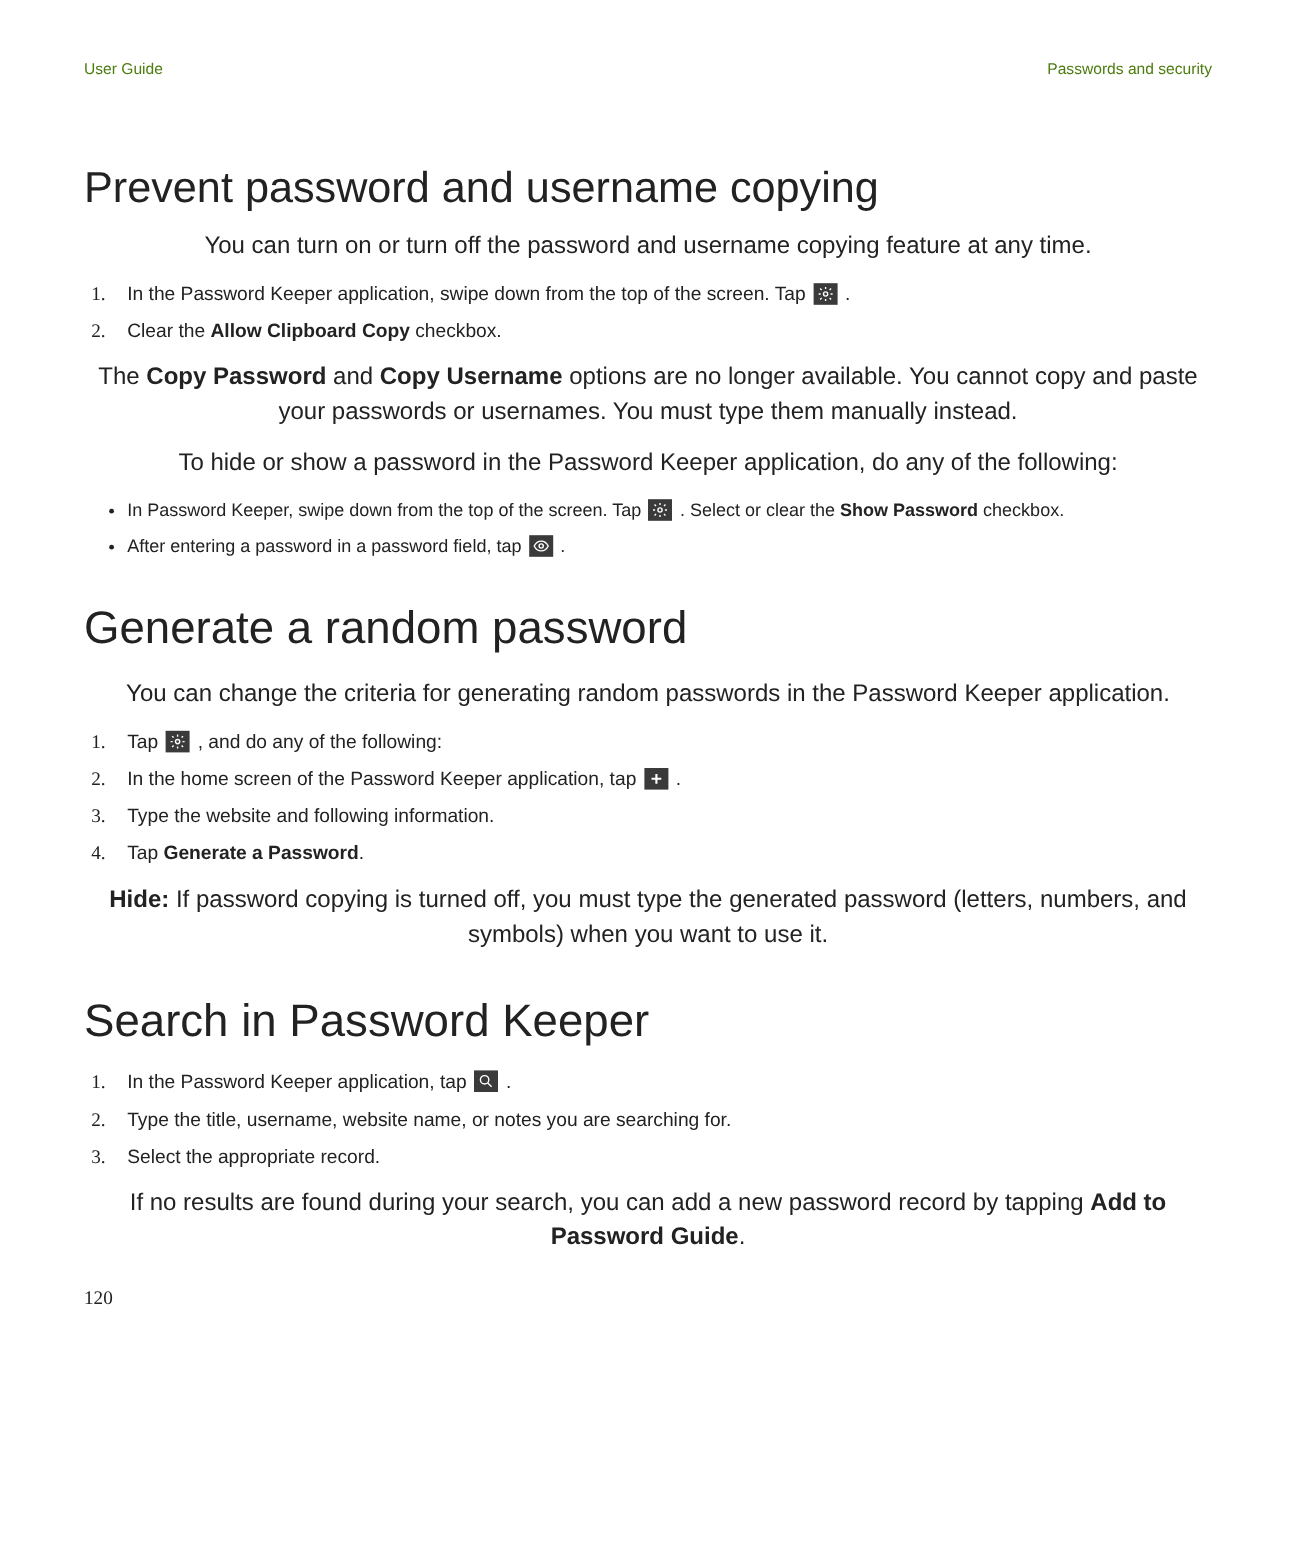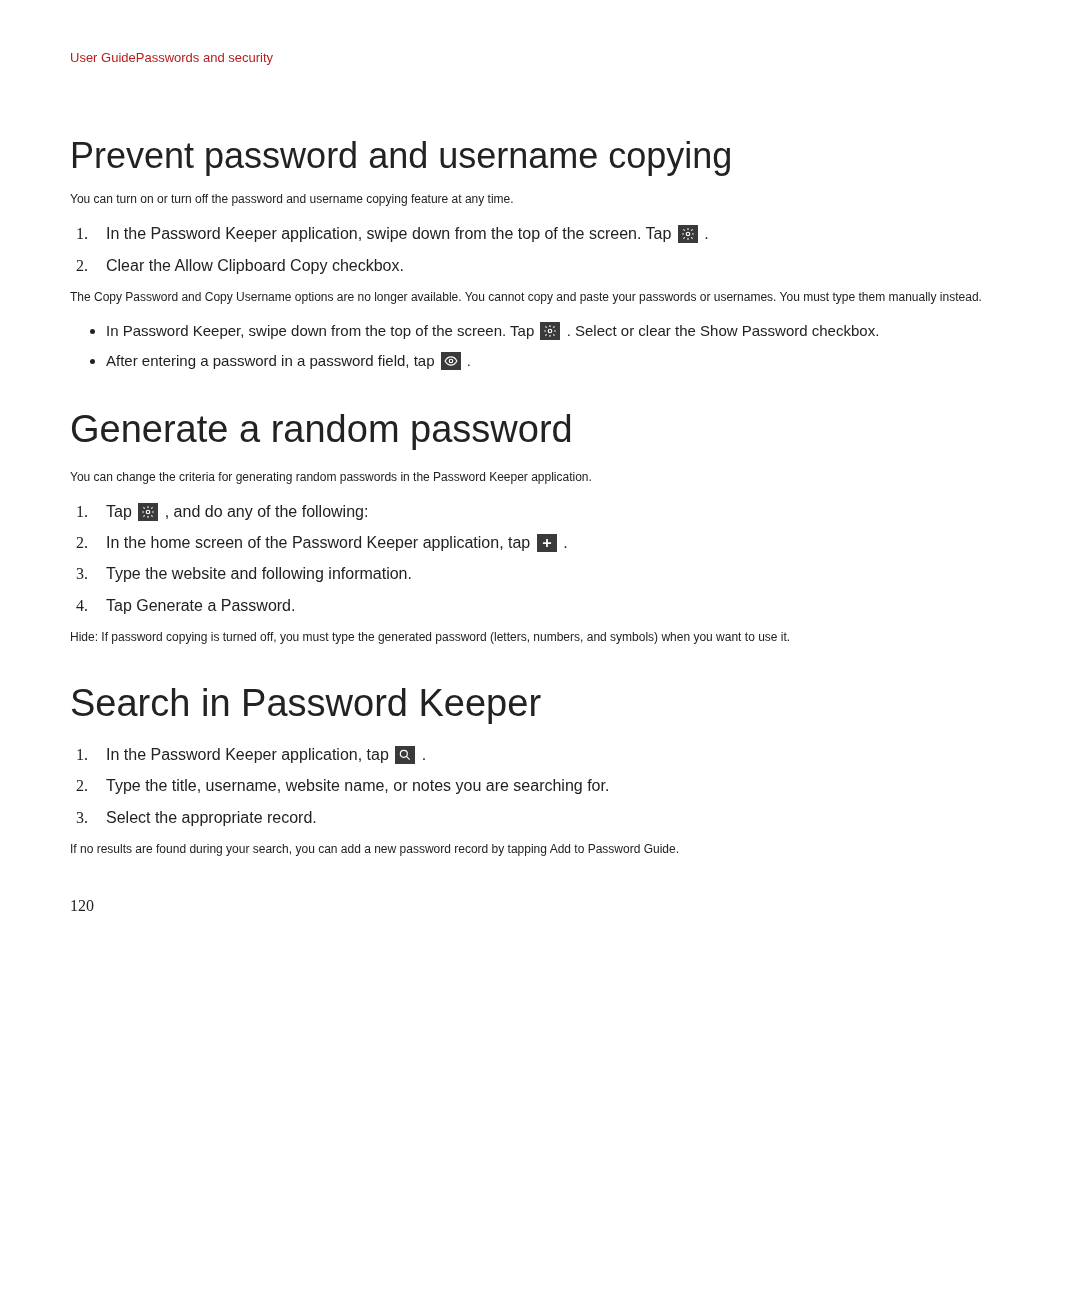--- a/index.html
+++ b/index.html
@@ -9,38 +9,40 @@
     height: 1296px;
     background: #fff;
     font-family: "Helvetica Neue", Helvetica, Arial, sans-serif;
     color: #222;
   }
   .page {
     padding: 50px 70px 30px 70px;
   }
   .header {
     display: flex;
+    justify-content: space-between;
     font-size: 13px;
-    color: #b91c1c;
+    color: #4d7c0f;
     margin-bottom: 70px;
   }
   h2.subhead {
     font-size: 36px;
     font-weight: 400;
     margin: 20px 0 14px 0;
   }
   h1.mainhead {
     font-size: 38px;
     font-weight: 400;
     margin: 36px 0 18px 0;
   }
   p.body {
-    font-size: 12px;
+    font-size: 20px;
     line-height: 1.45;
     margin: 10px 0 14px 0;
+    text-align: center;
   }
   ol.steps {
     list-style: decimal;
     margin: 8px 0 12px 0;
     padding-left: 22px;
   }
   ol.steps > li {
     padding-left: 14px;
     margin-bottom: 8px;
     font-size: 16px;
@@ -62,39 +64,39 @@
   ul.sub-bullets {
     list-style: disc;
     margin: 8px 0 4px 0;
     padding-left: 32px;
   }
   ul.sub-bullets > li {
     margin-bottom: 6px;
     font-size: 16px;
     line-height: 1.4;
   }
-  b, strong { font-weight: 400; }
+  b, strong { font-weight: 700; }
   .icon {
     display: inline-block;
     width: 20px;
     height: 18px;
     background: #3a3a3a;
     color: #fff;
     vertical-align: middle;
     margin: 0 2px;
     font-size: 13px;
     line-height: 18px;
     text-align: center;
     position: relative;
     top: -1px;
   }
   .icon svg { width: 14px; height: 14px; display: block; margin: 2px auto; }
   .page-num {
     font-size: 16px;
-    margin-top: 39px;
+    margin-top: 28px;
     font-family: Georgia, "Times New Roman", serif;
   }
 </style>
 </head>
 <body>
 
 <div class="page">
 
   <div class="header">
     <span>User Guide</span>
@@ -111,20 +113,21 @@
           </svg></span><span> .</span>
     </li>
     <li>
       <span>Clear the </span><b>Allow Clipboard Copy</b><span> checkbox.</span>
     </li>
   </ol>
   <p class="body">
     <span>The </span><b>Copy Password</b><span> and </span><b>Copy Username</b><span> options are no longer available. You cannot copy and paste your passwords or usernames. You must type them manually instead.</span>
   </p>
 
+  <p class="body">To hide or show a password in the Password Keeper application, do any of the following:</p>
   <ul class="bullets">
     <li>
       <span>In Password Keeper, swipe down from the top of the screen. Tap </span><span class="icon"><svg viewBox="0 0 24 24" fill="none" stroke="#fff" stroke-width="2">
             <circle cx="12" cy="12" r="3"></circle>
             <path d="M12 2v3M12 19v3M4.2 4.2l2.1 2.1M17.7 17.7l2.1 2.1M2 12h3M19 12h3M4.2 19.8l2.1-2.1M17.7 6.3l2.1-2.1"></path>
           </svg></span><span> . Select or clear the </span><b>Show Password</b><span> checkbox.</span>
     </li>
     <li>
       <span>After entering a password in a password field, tap </span><span class="icon"><svg viewBox="0 0 24 24" fill="none" stroke="#fff" stroke-width="2">
             <path d="M2 12s3.5-7 10-7 10 7 10 7-3.5 7-10 7S2 12 2 12z"></path>

